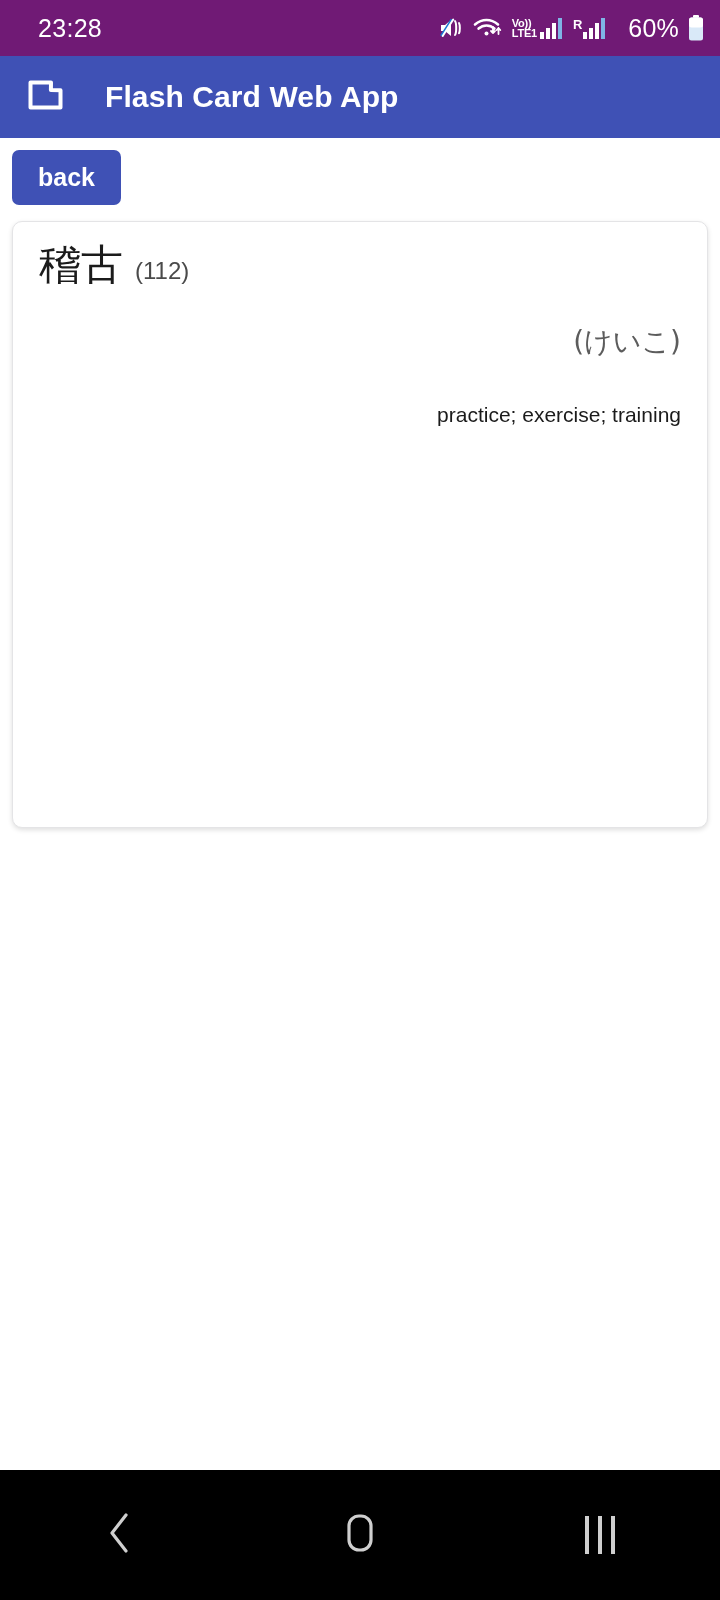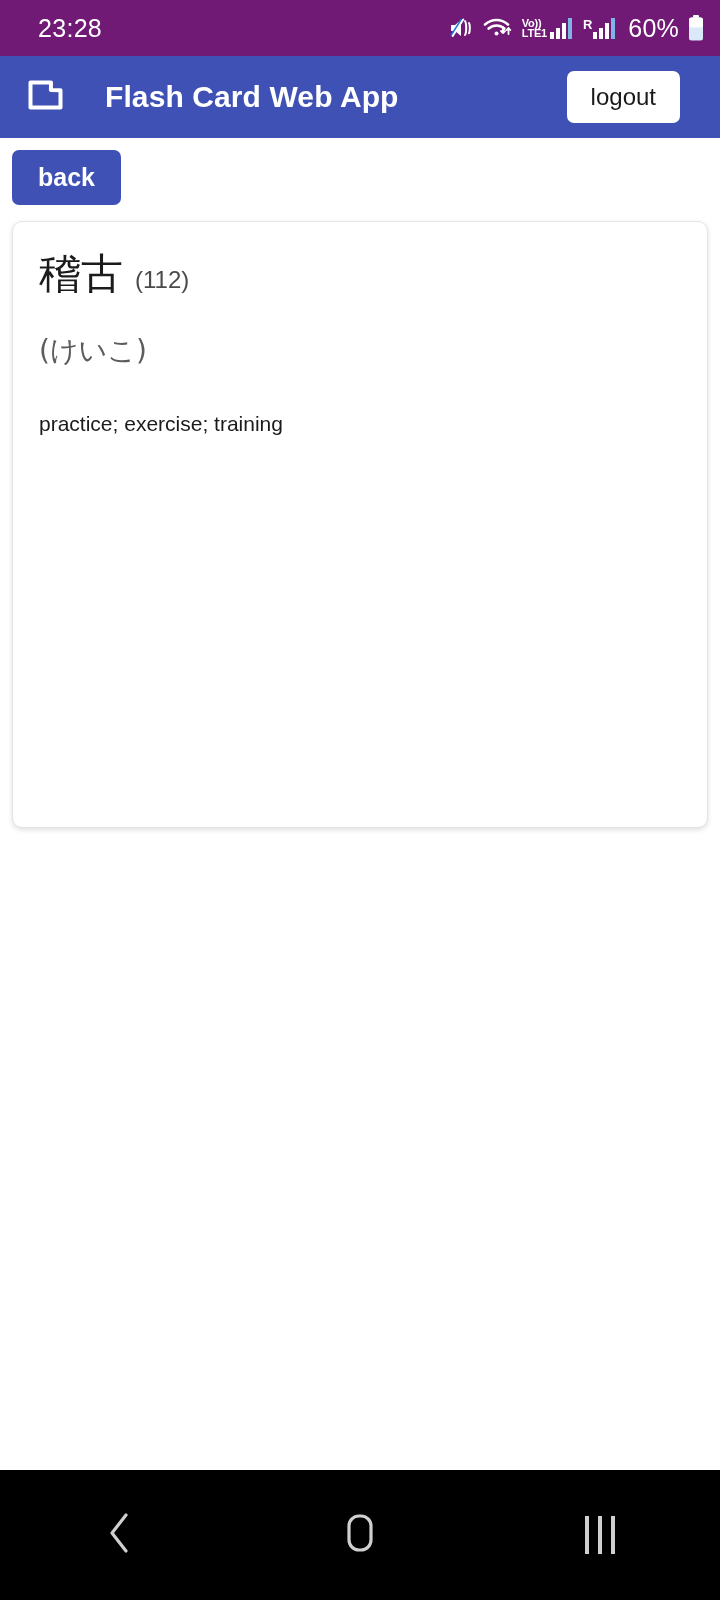--- a/index.html
+++ b/index.html
@@ -41,21 +41,21 @@
     display: flex;
     align-items: center;
     gap: 9px;
     justify-content: center;
   }
   .status-icons svg { display: block; }
   .battery-text {
     color: #ffffff;
     font-size: 25px;
     letter-spacing: 0.2px;
-    margin-left: 2px;
+    margin-left: 12px;
     line-height: 1;
   }
   .volte-block {
     display: flex;
     align-items: center;
     gap: 3px;
   }
   .volte-label {
     display: flex;
     flex-direction: column;
@@ -136,21 +136,22 @@
     line-height: 1;
     cursor: pointer;
   }
 
   .flash-card {
     background: #ffffff;
     border: 1px solid #e4e4e6;
     border-radius: 10px;
     box-shadow: 0 2px 5px rgba(0,0,0,0.13);
     height: 607px;
-    padding: 30px 26px;
+    padding: 21px 26px;
+    text-align: right;
   }
   .card-term-row {
     display: flex;
     align-items: baseline;
     gap: 12px;
     margin-bottom: 36px;
   }
   .card-term {
     font-size: 42px;
     color: #1b1b1b;
@@ -268,21 +269,20 @@
 
   <div class="app-bar">
     <div class="brand">
       <span>
         <svg width="38" height="34" viewBox="0 0 38 34">
           <path d="M3.5 4.5h20.5l-0.1 7.6 9.6 0.1v17.3H3.5z" fill="none" stroke="#ffffff" stroke-width="4" stroke-linejoin="round"></path>
         </svg>
       </span>
       <span class="brand-title">Flash Card Web App</span>
     </div>
-    <button class="logout-button">logout</button>
   </div>
 
   <div class="content">
 
     <div class="toolbar-row">
       <button class="back-button">back</button>
     </div>
 
     <div class="flash-card">
       <div class="card-term-row">

